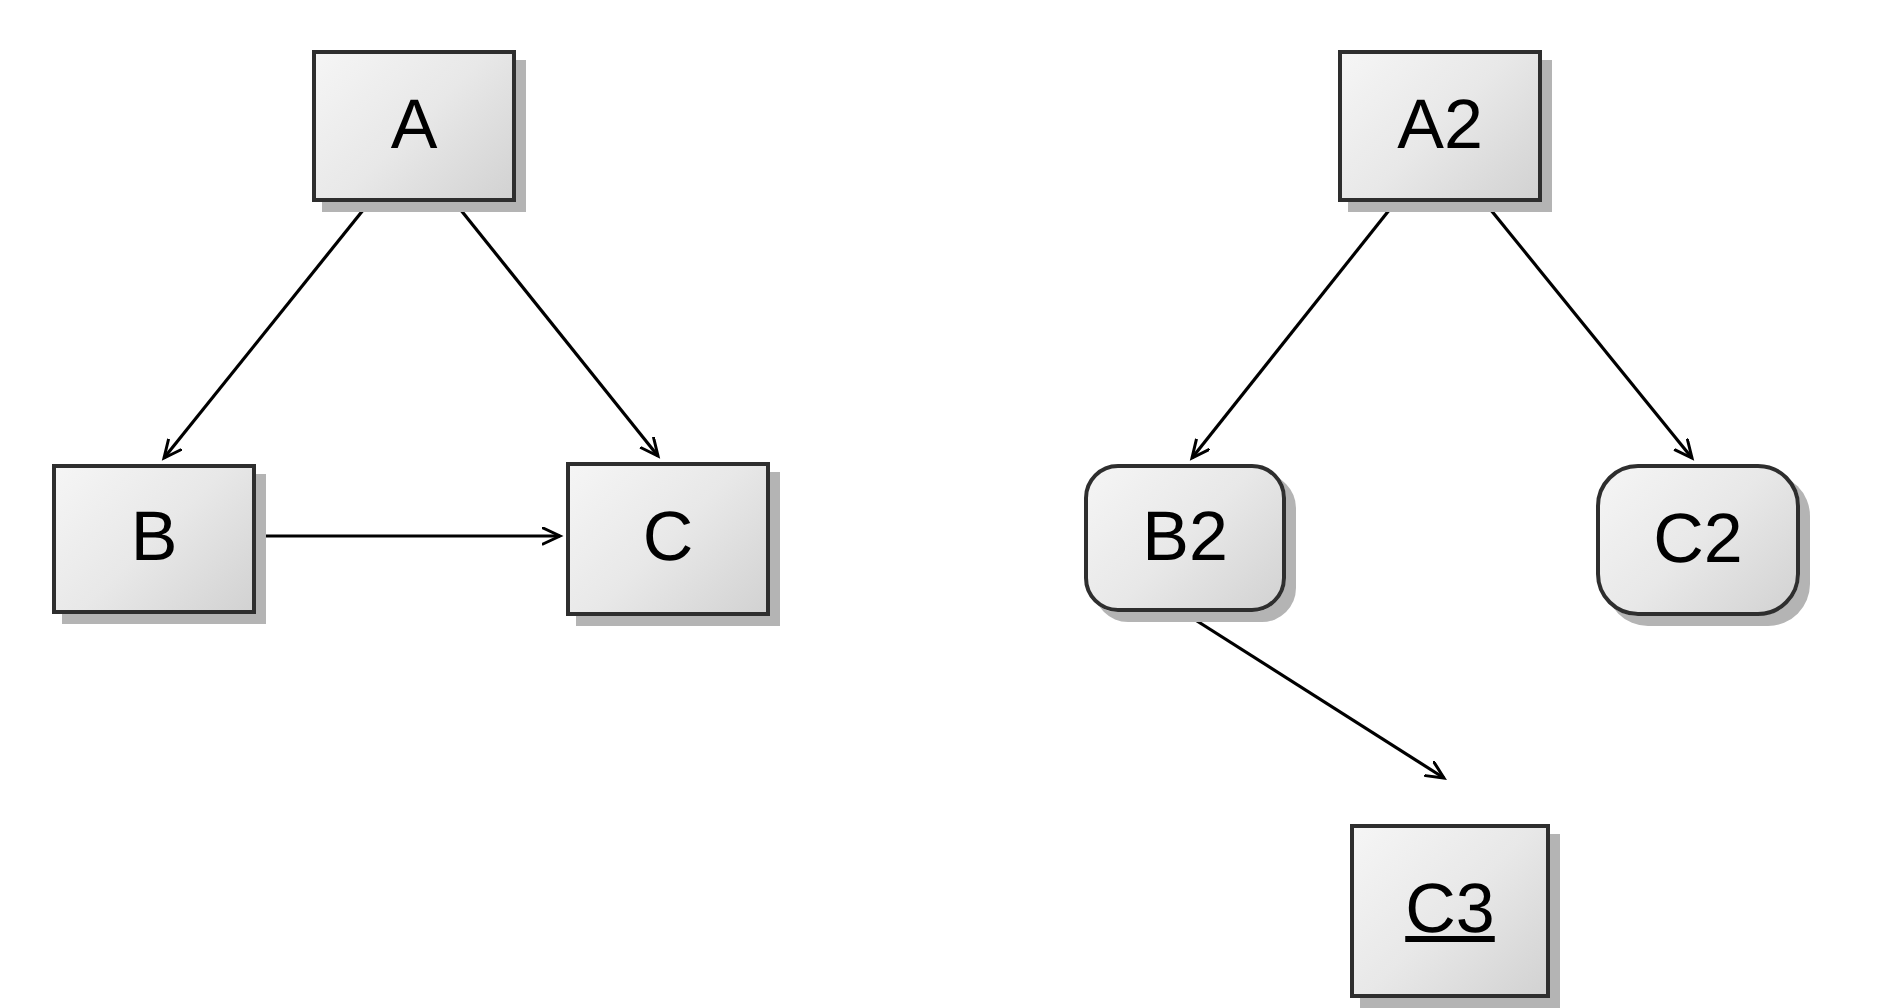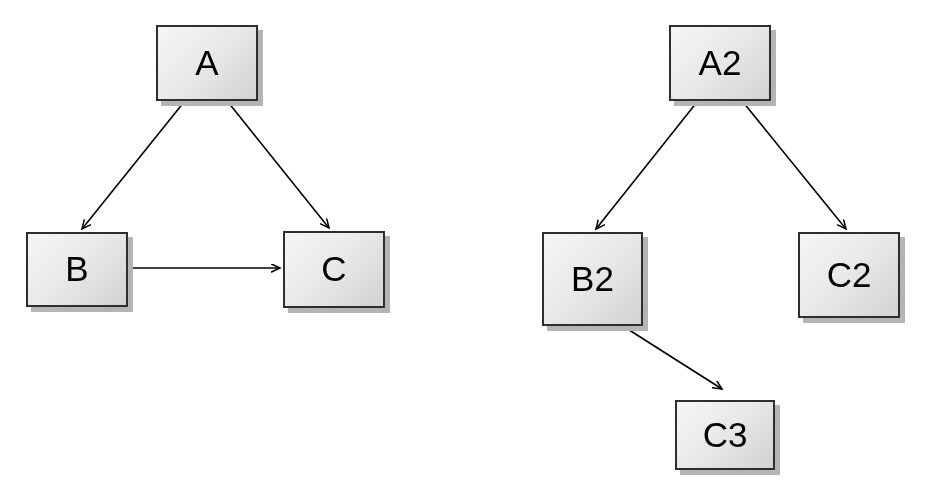--- a/index.html
+++ b/index.html
@@ -74,23 +74,23 @@
       </div>
       <div class="node" style="left: 26px; top: 232px; width: 102px; height: 75px;">
         <span class="node-label">B</span>
       </div>
       <div class="node" style="left: 283px; top: 231px; width: 102px; height: 77px;">
         <span class="node-label">C</span>
       </div>
       <div class="node" style="left: 669px; top: 25px; width: 102px; height: 76px; align-items: center;">
         <span class="node-label">A2</span>
       </div>
-      <div class="node" style="left: 542px; top: 232px; width: 101px; height: 94px;">
+      <div class="node" style="left: 542px; top: 232px; width: 101px; height: 74px; border-radius: 17px;">
         <span class="node-label">B2</span>
       </div>
-      <div class="node" style="left: 798px; top: 232px; width: 102px; height: 86px;">
+      <div class="node" style="left: 798px; top: 232px; width: 102px; height: 76px; border-radius: 21px;">
         <span class="node-label">C2</span>
       </div>
-      <div class="node" style="left: 675px; top: 400px; width: 100px; height: 70px;">
+      <div class="node" style="left: 675px; top: 412px; width: 100px; height: 87px; text-decoration: underline;">
         <span class="node-label">C3</span>
       </div>
     </div>
 </div>
 
 </body></html>

